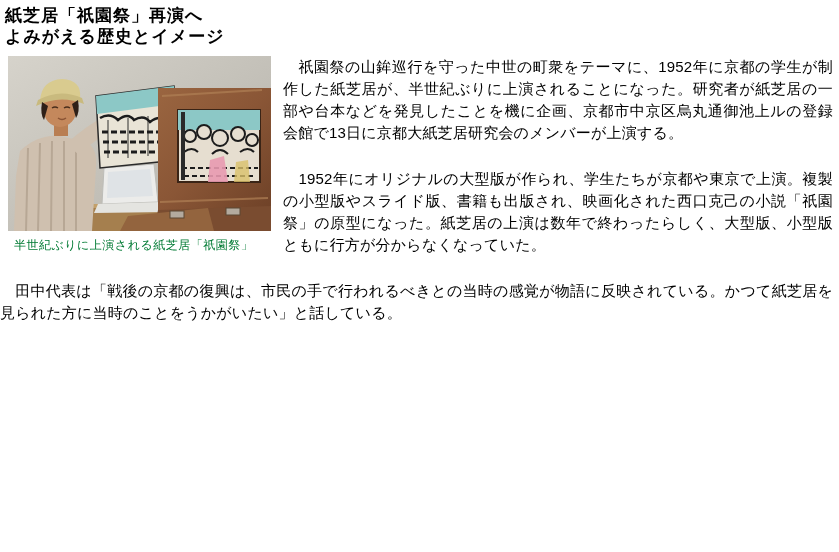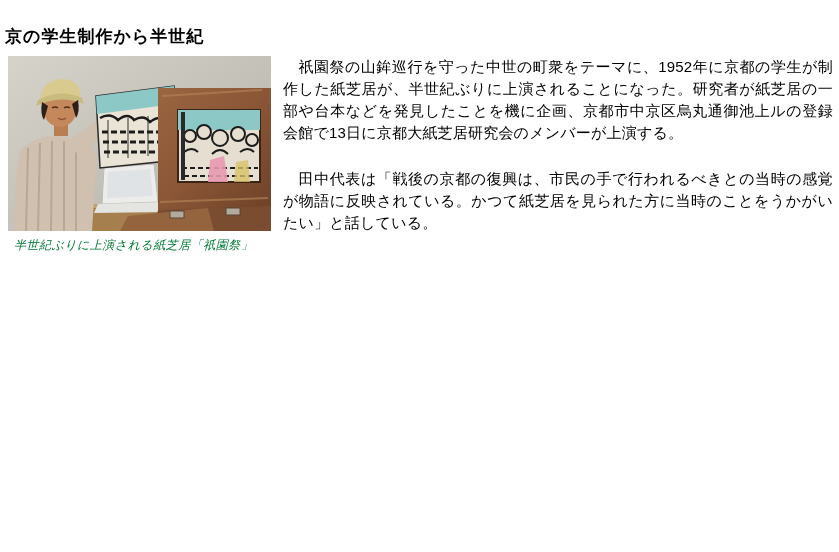--- a/index.html
+++ b/index.html
@@ -38,38 +38,37 @@
     height: 175px;
     display: block;
   }
   .photo-caption {
     margin-top: 6px;
     padding-left: 6px;
     font-size: 12px;
     line-height: 16px;
     color: #007a33;
     letter-spacing: 0.5px;
-    font-style: italic;
   }
   .content p {
     margin: 4px 0 24px 0;
     font-size: 15px;
     line-height: 22px;
     text-align: justify;
     letter-spacing: 0.2px;
   }
 </style>
 </head>
 <body>
 
 <div class="page">
 
   <h1 class="headline">
-    <br>
-    <span>京の学生制作から半世紀</span>
+    <span>紙芝居「祇園祭」再演へ</span><br>
+    <span>よみがえる歴史とイメージ</span>
   </h1>
 
   <div class="content">
 
     <figure class="photo-block" style="margin-block:0">
       <svg class="photo-frame" viewBox="0 0 263 175" aria-hidden="true">
 
         <defs>
           <linearGradient id="wallg" x1="0" y1="0" x2="1" y2="1">
             <stop offset="0" stop-color="#d6d3cb"></stop>
@@ -147,16 +146,17 @@
           <polygon points="150,154 263,150 263,175 146,175" fill="#7a4c30"></polygon>
           <polygon points="120,160 200,152 206,175 112,175" fill="#93643e"></polygon>
           <rect x="162" y="155" width="14" height="7" fill="#b3aa9e" stroke="#5a4632" stroke-width="1"></rect>
           <rect x="218" y="152" width="14" height="7" fill="#b3aa9e" stroke="#5a4632" stroke-width="1"></rect>
         </g>
       </svg>
       <figcaption class="photo-caption">半世紀ぶりに上演される紙芝居「祇園祭」</figcaption>
     </figure>
 
     <p>　祇園祭の山鉾巡行を守った中世の町衆をテーマに、1952年に京都の学生が制作した紙芝居が、半世紀ぶりに上演されることになった。研究者が紙芝居の一部や台本などを発見したことを機に企画、京都市中京区烏丸通御池上ルの登録会館で13日に京都大紙芝居研究会のメンバーが上演する。</p>
+    <p>　1952年にオリジナルの大型版が作られ、学生たちが京都や東京で上演。複製の小型版やスライド版、書籍も出版され、映画化された西口克己の小説「祇園祭」の原型になった。紙芝居の上演は数年で終わったらしく、大型版、小型版ともに行方が分からなくなっていた。</p>
     <p>　田中代表は「戦後の京都の復興は、市民の手で行われるべきとの当時の感覚が物語に反映されている。かつて紙芝居を見られた方に当時のことをうかがいたい」と話している。</p>
 
   </div>
 </div>
 
 </body></html>

